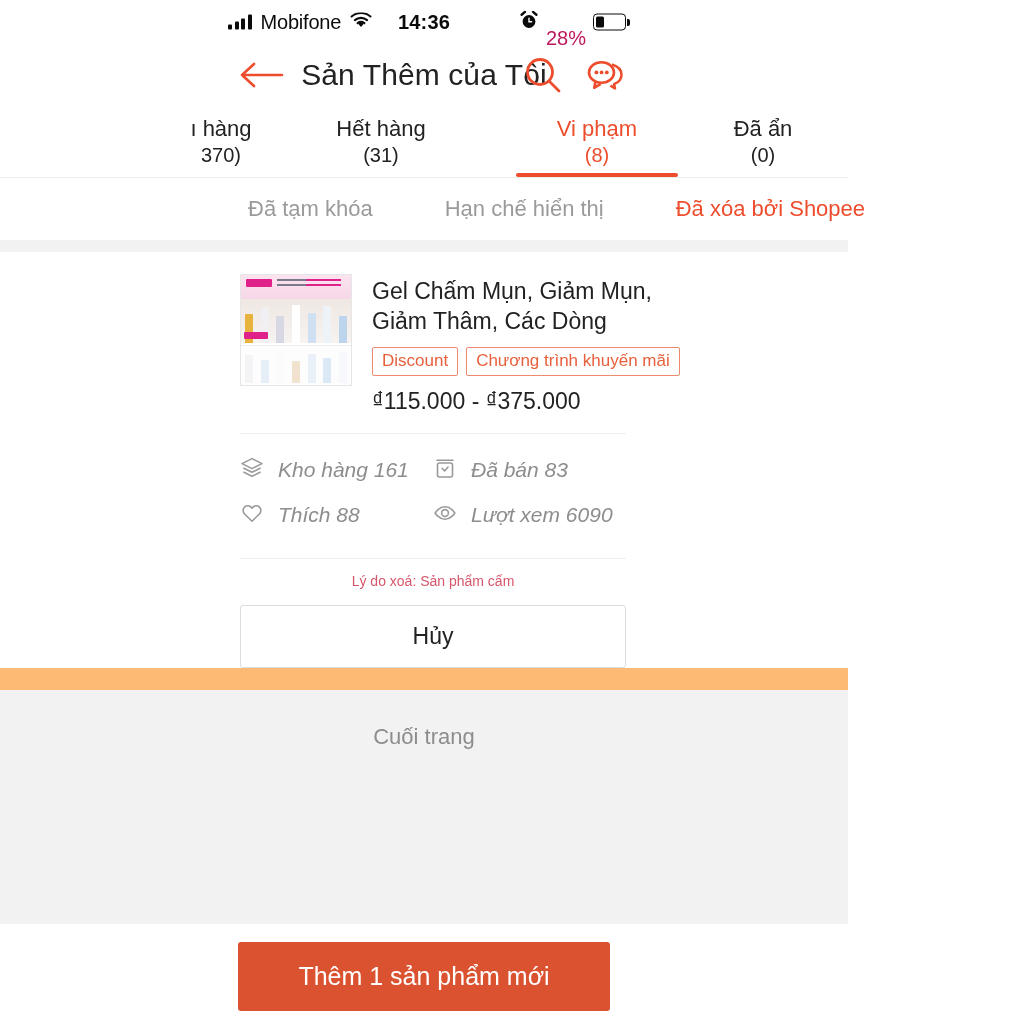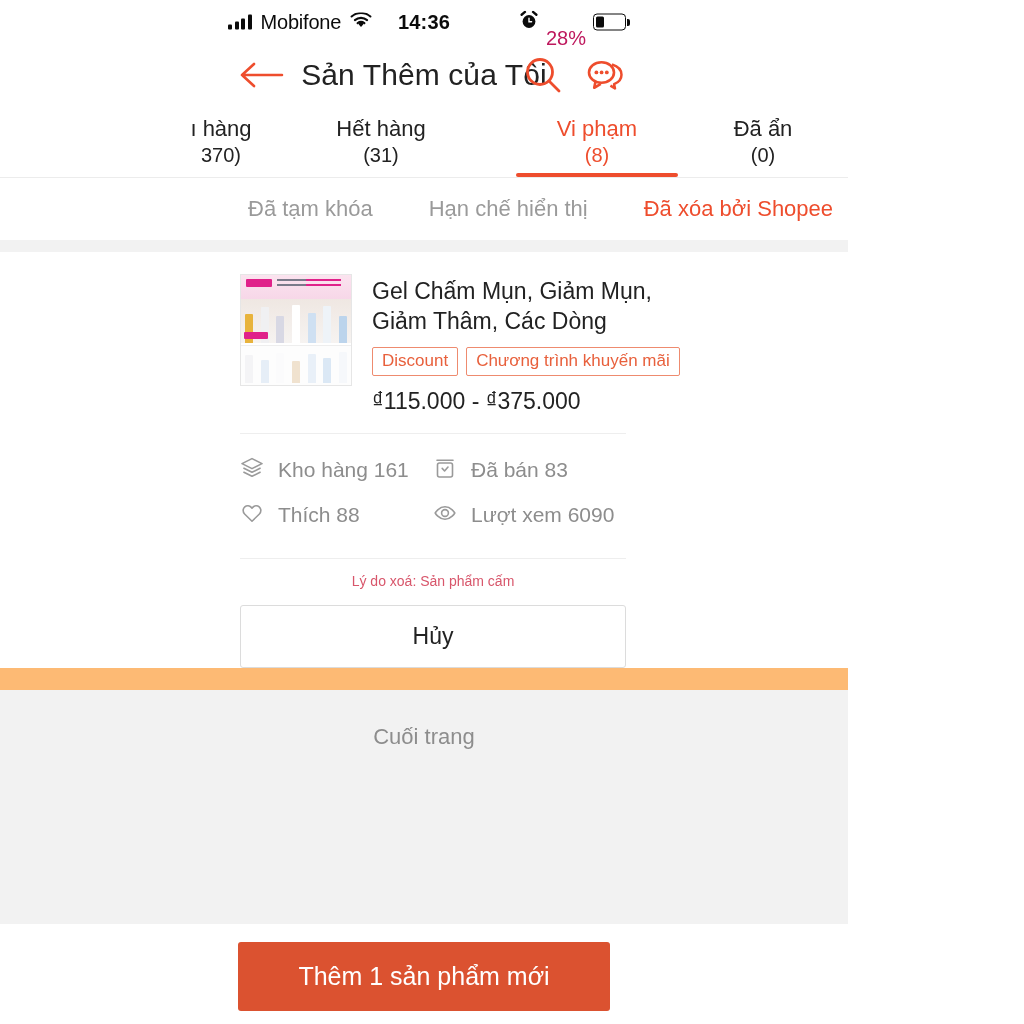--- a/index.html
+++ b/index.html
@@ -120,21 +120,21 @@
   .tab.tab-cut { margin-left: -62px; width: 150px; }
   .tab.tab-1 { width: 170px; }
   .tab.tab-2 { width: 162px; margin-left: 50px; }
   .tab.tab-3 { width: 150px; margin-left: 10px; }
 
   
   .subtabs {
     height: 62px;
     display: flex; align-items: center;
     padding: 0 248px;
-    gap: 56px;
+    gap: 72px;
     flex: 0 0 auto;
   }
   .subtab { font-size: 22px; color: #9a9a9a; cursor: pointer; white-space: nowrap; }
   .subtab.active { color: #ee4d2d; }
 
   .band { height: 12px; background: #f2f2f2; flex: 0 0 auto; }
 
   
   .content { flex: 1 1 auto; background: #fdba74; overflow: hidden; }
 
@@ -185,21 +185,21 @@
   .price { font-size: 23px; color: #222222; margin-top: 12px; }
 
   .divider { height: 1px; background: #eeeeee; margin: 18px 0 0 0; }
 
   .stats {
     display: flex; flex-wrap: wrap; padding-top: 16px;
   }
   .stat {
     width: 50%; display: flex; align-items: center; gap: 14px;
     padding: 6px 0 10px 0;
-    font-size: 21px; color: #8d8d8d;
+    font-size: 21px; color: #8d8d8d; font-style: italic;
   }
   .stat svg { flex: 0 0 auto; }
 
   .reason {
     text-align: center; color: #d8566b; font-size: 14px;
     padding: 14px 0 16px;
   }
 
   .cancel-btn {
     display: block; width: 100%;

